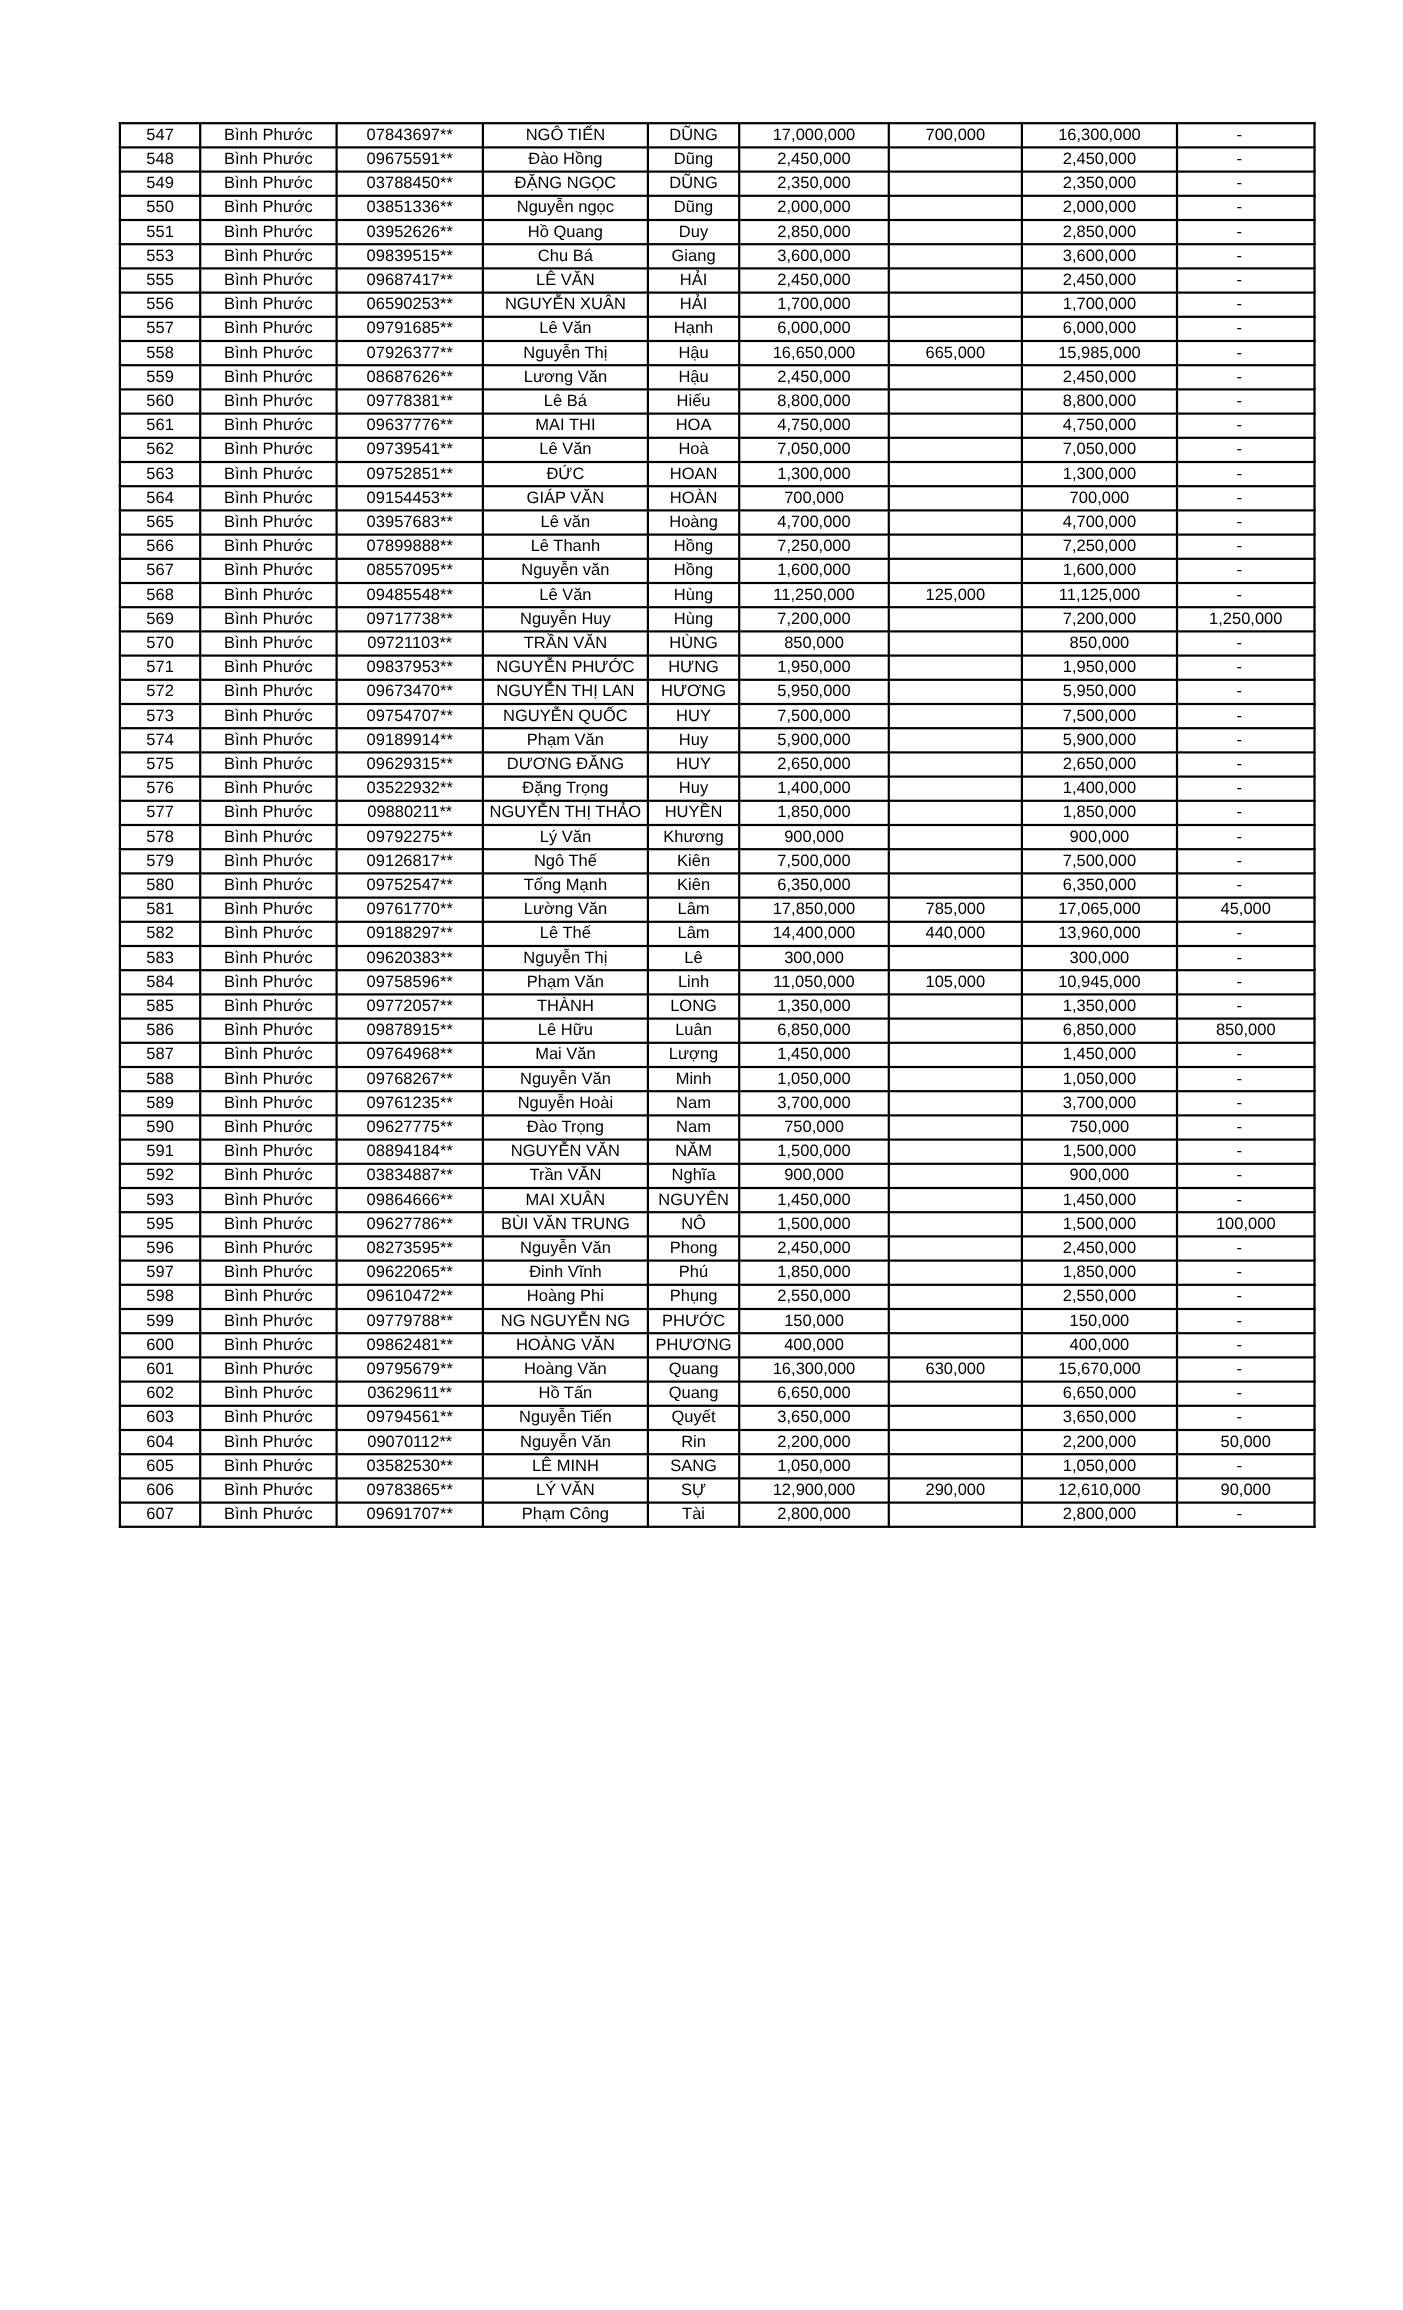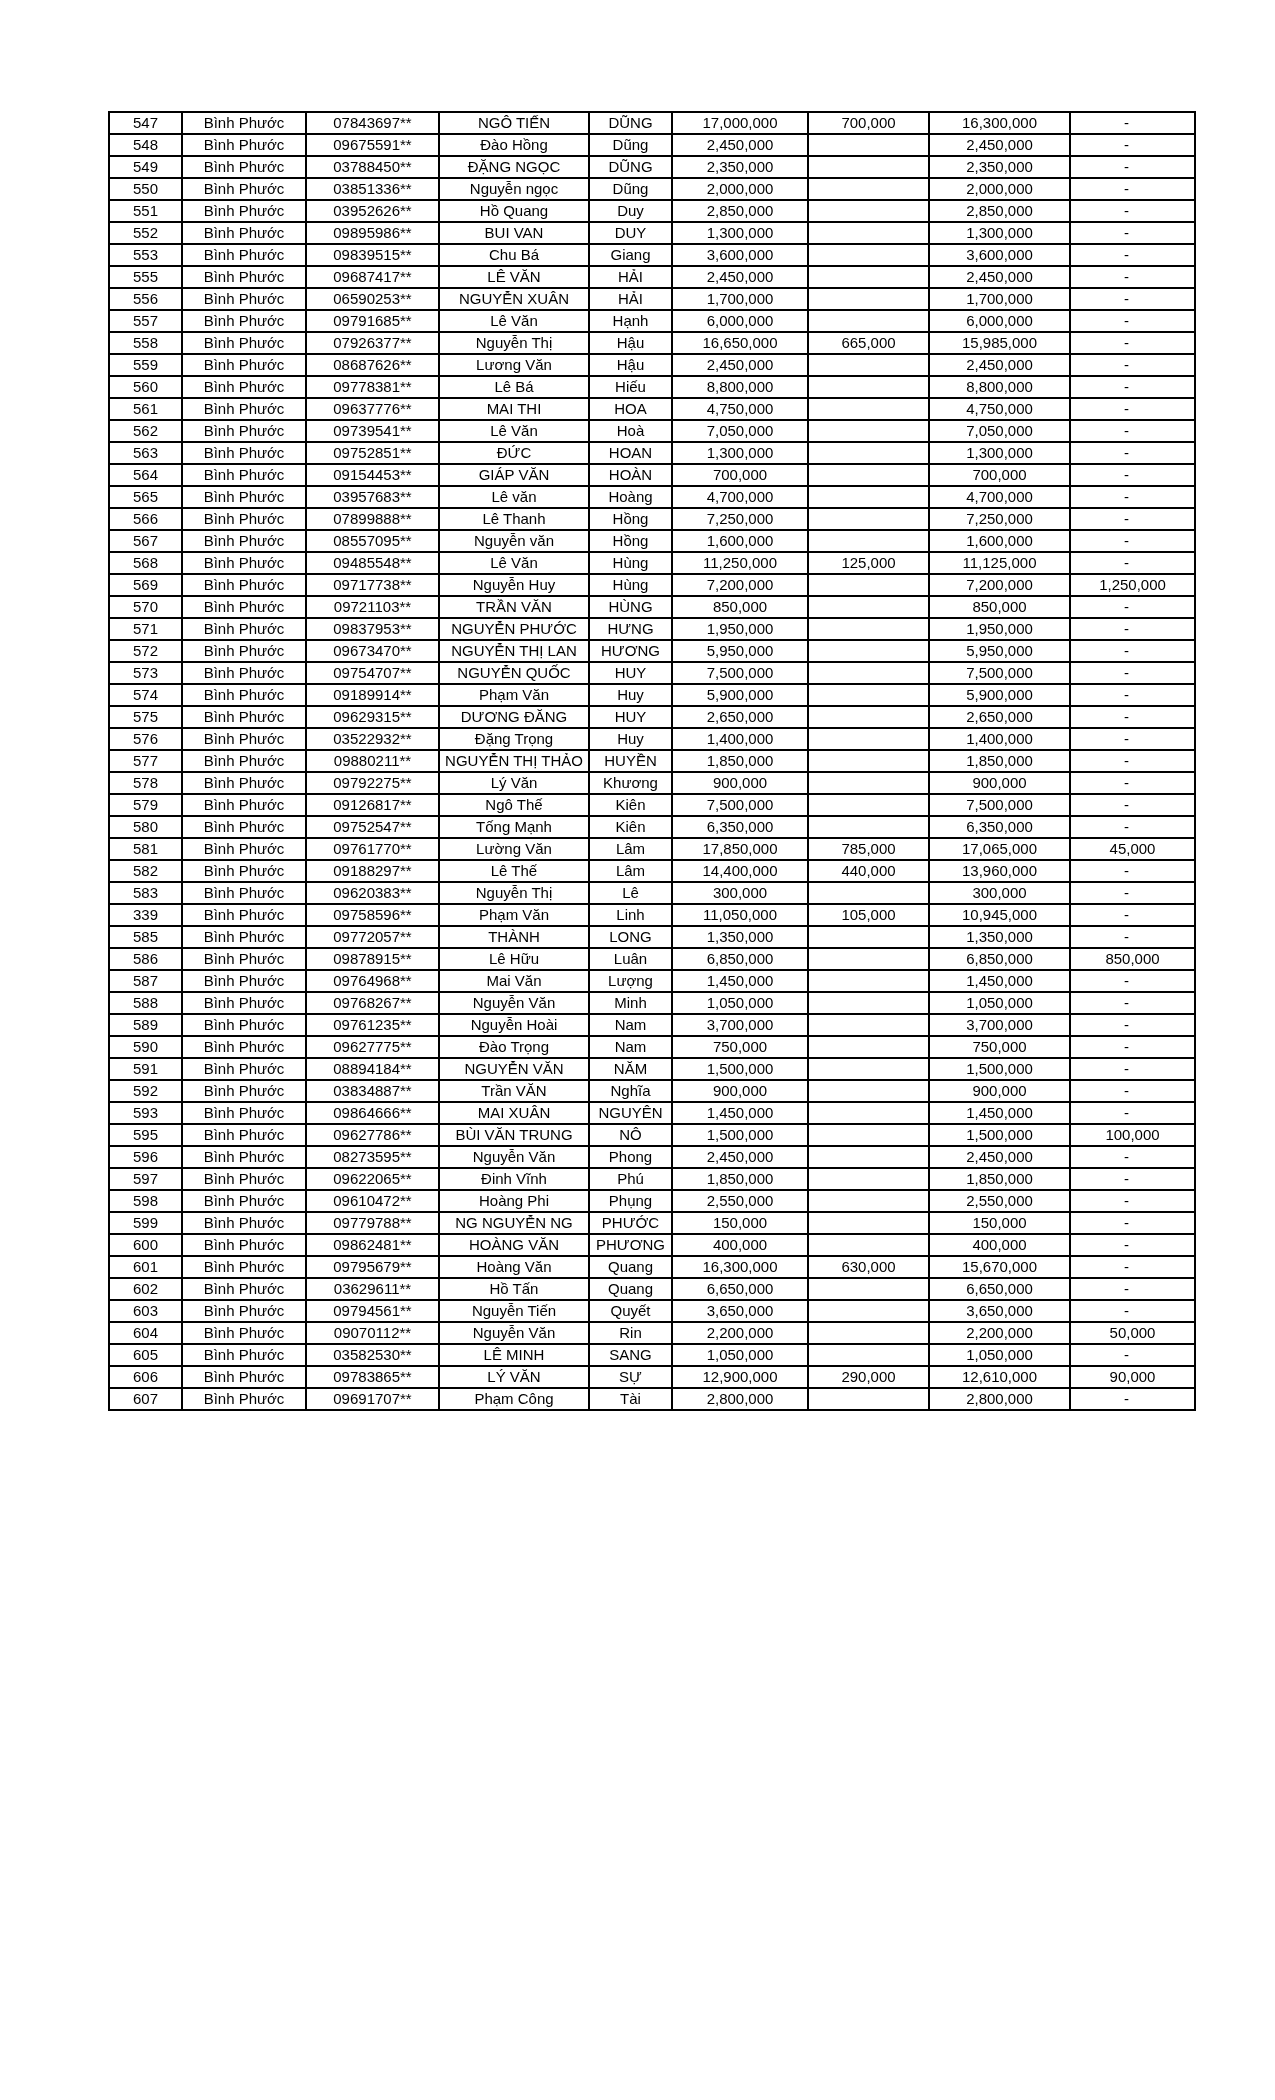--- a/index.html
+++ b/index.html
@@ -105,31 +105,20 @@
           <td class="c1">Bình Phước</td>
           <td class="c2">03952626**</td>
           <td class="c3">Hồ Quang</td>
           <td class="c4">Duy</td>
           <td class="c5">2,850,000</td>
           <td class="c6 empty"></td>
           <td class="c7">2,850,000</td>
           <td class="c8 dash">-</td>
         </tr>
         <tr>
-          <td class="c0">552</td>
-          <td class="c1">Bình Phước</td>
-          <td class="c2">09895986**</td>
-          <td class="c3">BUI VAN</td>
-          <td class="c4">DUY</td>
-          <td class="c5">1,300,000</td>
-          <td class="c6 empty"></td>
-          <td class="c7">1,300,000</td>
-          <td class="c8 dash">-</td>
-        </tr>
-        <tr>
           <td class="c0">553</td>
           <td class="c1">Bình Phước</td>
           <td class="c2">09839515**</td>
           <td class="c3">Chu  Bá</td>
           <td class="c4">Giang</td>
           <td class="c5">3,600,000</td>
           <td class="c6 empty"></td>
           <td class="c7">3,600,000</td>
           <td class="c8 dash">-</td>
         </tr>
@@ -446,21 +435,21 @@
           <td class="c1">Bình Phước</td>
           <td class="c2">09620383**</td>
           <td class="c3">Nguyễn Thị</td>
           <td class="c4">Lê</td>
           <td class="c5">300,000</td>
           <td class="c6 empty"></td>
           <td class="c7">300,000</td>
           <td class="c8 dash">-</td>
         </tr>
         <tr>
-          <td class="c0">339</td>
+          <td class="c0">584</td>
           <td class="c1">Bình Phước</td>
           <td class="c2">09758596**</td>
           <td class="c3">Phạm Văn</td>
           <td class="c4">Linh</td>
           <td class="c5">11,050,000</td>
           <td class="c6">105,000</td>
           <td class="c7">10,945,000</td>
           <td class="c8 dash">-</td>
         </tr>
         <tr>

